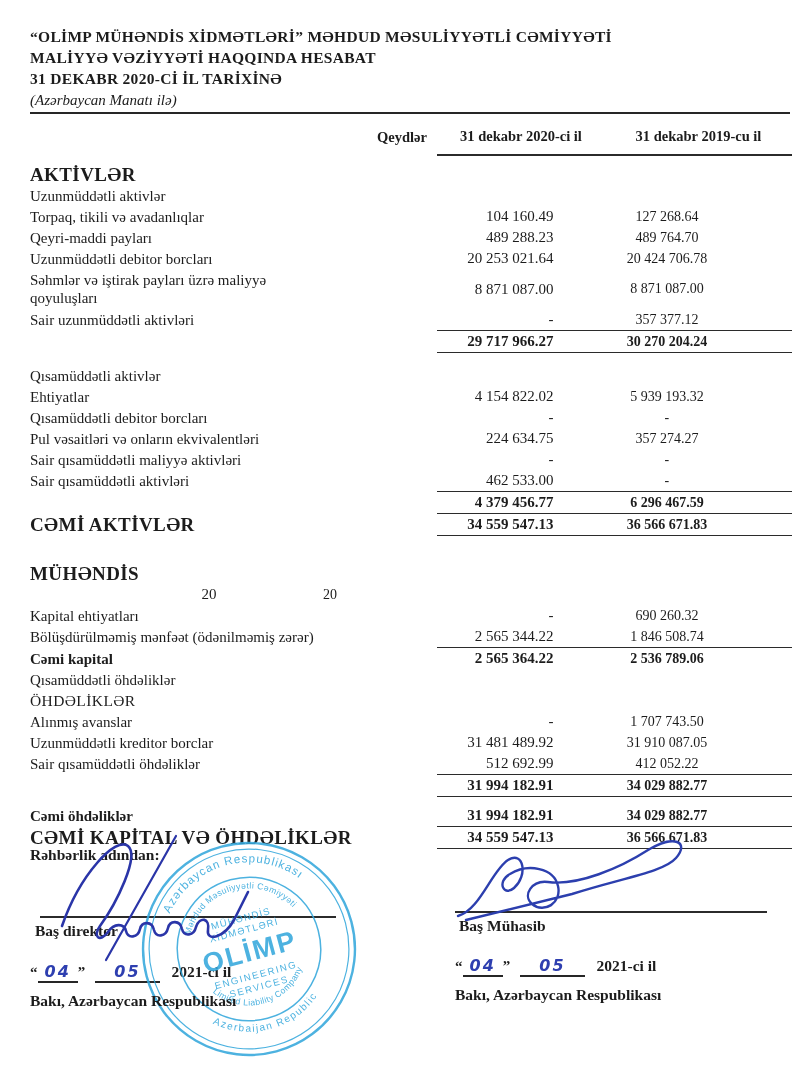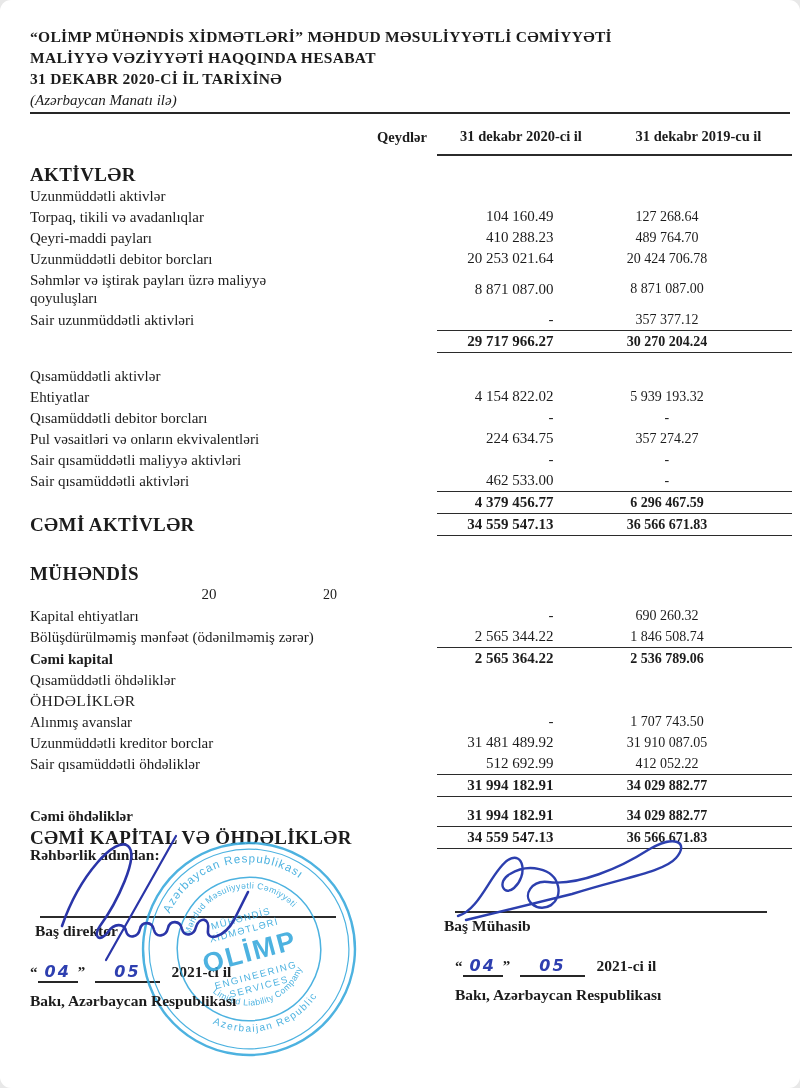--- a/index.html
+++ b/index.html
@@ -1,17 +1,17 @@
 <!DOCTYPE html>
 <html><head>
 <meta charset="utf-8">
 <style>
   html,body{margin:0;padding:0;background:#e8e8e8;}
   .page{position:relative;width:800px;height:1088px;background:#ffffff;margin:0 auto;
-        font-family:"Liberation Serif",serif;color:#1c1c1c;overflow:hidden;border-radius:11px;}
+        font-family:"Liberation Serif",serif;color:#1c1c1c;overflow:hidden;}
   .inner{padding:26px 8px 0 30px;}
   .title{font-weight:bold;font-size:15.5px;line-height:21px;letter-spacing:.3px;}
   .curnote{font-style:italic;font-size:15px;margin-top:3px;padding-bottom:3px;
            border-bottom:2px solid #262626;width:760px;}
 
   
   .row{display:flex;align-items:center;min-height:21px;}
   .lbl{width:337px;font-size:15px;line-height:18px;}
   .notecol{width:70px;text-align:center;}
   .zone{width:355px;display:flex;align-items:center;min-height:21px;}
@@ -36,21 +36,21 @@
   .g2{margin-top:27px;}
   .g3{margin-top:8px;}
   .tworow{min-height:40px;}
   .tworow .lbl{width:300px;}
 
   
   .behalf{position:absolute;left:30px;top:846px;font-weight:bold;font-size:15.5px;z-index:1;}
   .sigline-l{position:absolute;left:40px;top:916px;width:296px;border-top:2px solid #2b2b2b;z-index:1;}
   .role-l{position:absolute;left:35px;top:922px;font-weight:bold;font-size:15.5px;z-index:1;}
   .sigline-r{position:absolute;left:455px;top:911px;width:312px;border-top:2px solid #2b2b2b;z-index:1;}
-  .role-r{position:absolute;left:444px;top:917px;font-weight:bold;font-size:15.5px;z-index:4;}
+  .role-r{position:absolute;left:459px;top:917px;font-weight:bold;font-size:15.5px;z-index:4;}
   .date-l{position:absolute;left:30px;top:962px;font-size:15px;z-index:1;}
   .city-l{position:absolute;left:30px;top:992px;font-weight:bold;font-size:15.5px;z-index:3;}
   .date-r{position:absolute;left:455px;top:956px;font-size:15px;z-index:1;}
   .city-r{position:absolute;left:455px;top:986px;font-weight:bold;font-size:15.5px;z-index:1;}
   .q{font-weight:bold;}
   .hw{font-family:"DejaVu Sans",sans-serif;color:#2e3fb0;font-style:italic;font-weight:bold;
       font-size:16px;letter-spacing:2px;}
   .u1{display:inline-block;border-bottom:2px solid #262626;padding:0 7px;}
   .u2{display:inline-block;border-bottom:2px solid #262626;padding:0 19px;margin:0 12px 0 10px;}
   .yl{font-weight:bold;font-size:15.5px;}
@@ -108,21 +108,21 @@
           <div class="v1">104 160.49</div>
           <div class="v2">127 268.64</div>
           <div class="sp"></div>
         </div>
       </div>
 
       <div class="row">
         <div class="lbl">Qeyri-maddi payları</div>
         <div class="notecol"></div>
         <div class="zone">
-          <div class="v1">410 288.23</div>
+          <div class="v1">489 288.23</div>
           <div class="v2">489 764.70</div>
           <div class="sp"></div>
         </div>
       </div>
 
       <div class="row">
         <div class="lbl">Uzunmüddətli debitor borcları</div>
         <div class="notecol"></div>
         <div class="zone">
           <div class="v1">20 253 021.64</div>

